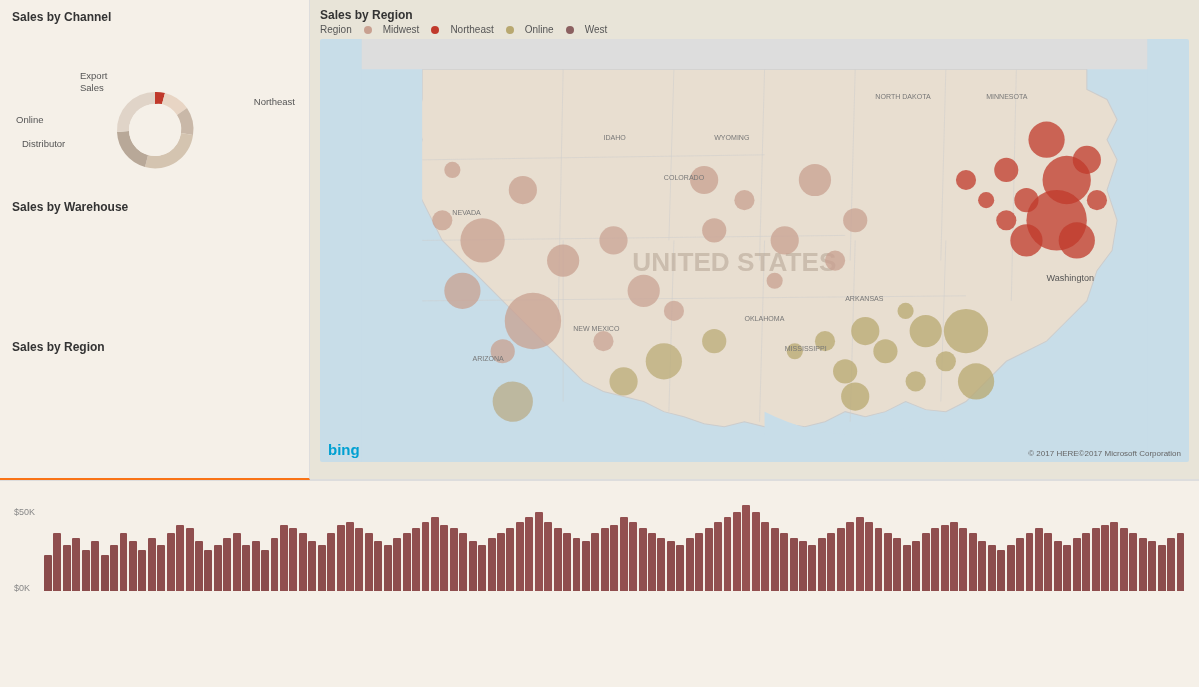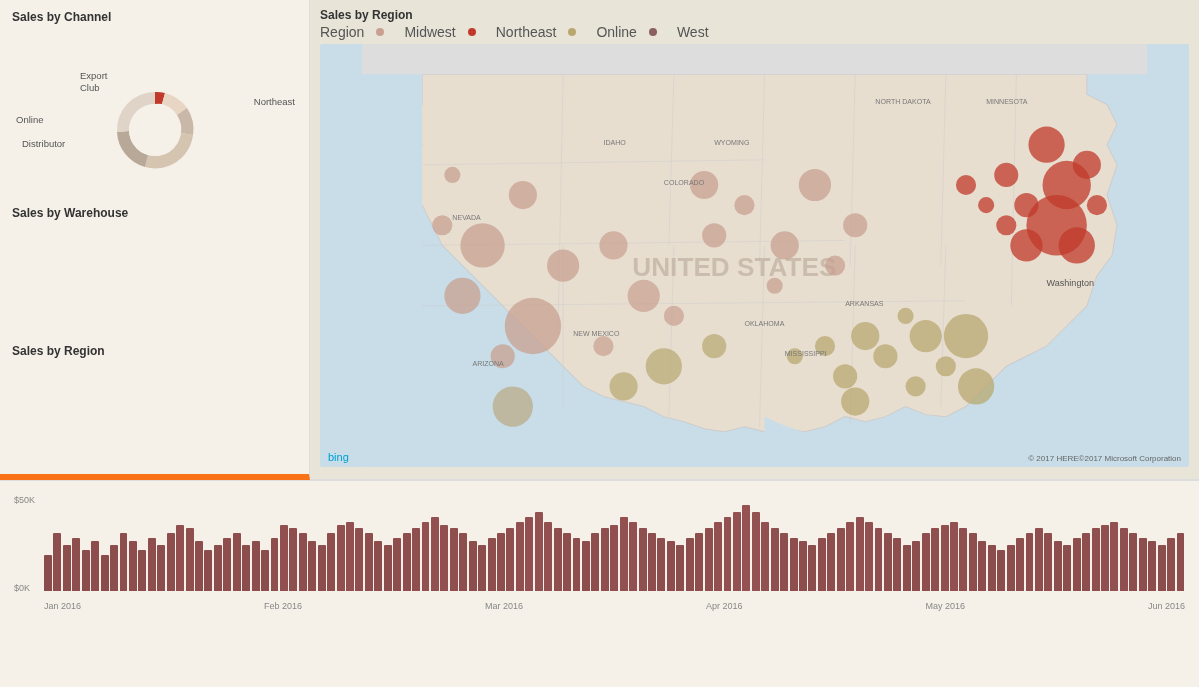--- a/index.html
+++ b/index.html
@@ -19,25 +19,25 @@
       grid-template-rows: 480px 1fr;
       width: 1199px;
       height: 687px;
       gap: 0;
     }
 
     
     .left-panel {
       background: #f5f0e8;
       border-right: 1px solid #ddd;
-      border-bottom: 6px solid #f97316;
+      border-bottom: 2px solid #f97316;
       padding: 10px 12px;
       display: flex;
       flex-direction: column;
-      gap: 18px;
+      gap: 12px;
     }
 
     .chart-section {
       flex: 1;
     }
 
     .chart-title {
       font-size: 12px;
       font-weight: 600;
       color: #333;
@@ -75,28 +75,28 @@
       font-weight: 600;
       color: #333;
       margin-bottom: 2px;
     }
 
     .map-legend {
       display: flex;
       align-items: center;
       gap: 12px;
       margin-bottom: 4px;
-      font-size: 14px;
+      font-size: 10px;
       color: #555;
     }
 
     .legend-item {
       display: flex;
       align-items: center;
-      gap: 20px;
+      gap: 11px;
     }
 
     .legend-dot {
       width: 8px;
       height: 8px;
       border-radius: 50%;
     }
 
     .map-container {
       width: 100%;
@@ -219,21 +219,21 @@
             <path d="M -10,37 A 38,38 0 0,1 -38,2 L -26,1 A 26,26 0 0,0 -7,25 Z" fill="#b8a898"></path>
 
             <path d="M -38,2 A 38,38 0 0,1 0,-38 L 0,-26 A 26,26 0 0,0 -26,1 Z" fill="#e0d4c8"></path>
 
             <circle cx="0" cy="0" r="26" fill="#f5f0e8"></circle>
           </g>
         </svg>
 
         <div style="position:absolute;top:0;left:0;width:100%;height:100%;">
           <span class="donut-label" style="top:2px;left:68px;">Export</span>
-          <span class="donut-label" style="top:14px;left:68px;">Club</span>
+          <span class="donut-label" style="top:14px;left:68px;">Sales</span>
           <span class="donut-label" style="top:46px;left:4px;">Online</span>
           <span class="donut-label" style="top:28px;right:2px;">Northeast</span>
           <span class="donut-label" style="top:70px;left:10px;">Distributor</span>
         </div>
       </div>
     </div>
 
     <div class="chart-section">
       <div class="chart-title">Sales by Warehouse</div>
     </div>
@@ -371,29 +371,29 @@
         <text x="240" y="100" font-family="Arial" font-size="7" fill="#777">IDAHO</text>
         <text x="380" y="280" font-family="Arial" font-size="7" fill="#777">OKLAHOMA</text>
         <text x="480" y="260" font-family="Arial" font-size="7" fill="#777">ARKANSAS</text>
         <text x="300" y="140" font-family="Arial" font-size="7" fill="#777">COLORADO</text>
         <text x="110" y="320" font-family="Arial" font-size="7" fill="#777">ARIZONA</text>
         <text x="210" y="290" font-family="Arial" font-size="7" fill="#777">NEW MEXICO</text>
         <text x="420" y="310" font-family="Arial" font-size="7" fill="#777">MISSISSIPPI</text>
       </svg>
 
       <div class="bing-logo">
-        <span style="color:#00a0d2;font-weight:normal;font-size:11px;">bing</span>
+        <span style="color:#00a0d2;font-weight:bold;font-size:15px;">bing</span>
       </div>
       <div class="map-copyright">© 2017 HERE©2017 Microsoft Corporation</div>
     </div>
   </div>
 
   <div class="bottom-panel">
     <div class="bar-chart-area">
-      <div class="bar-chart-y-label" style="top:4px;">$50K</div>
+      <div class="bar-chart-y-label" style="top:16px;">$50K</div>
       <div class="bar-chart-y-label" style="bottom:18px;">$0K</div>
       <div class="bar-chart-bars" id="bar-container">
       <div class="bar" style="height: 42.3077%; background: rgb(138, 75, 75);"></div>
           <div class="bar" style="height: 67.3077%; background: rgb(143, 78, 78);"></div>
           <div class="bar" style="height: 53.8462%; background: rgb(140, 77, 77);"></div>
           <div class="bar" style="height: 61.5385%; background: rgb(142, 78, 78);"></div>
           <div class="bar" style="height: 48.0769%; background: rgb(139, 76, 76);"></div>
           <div class="bar" style="height: 57.6923%; background: rgb(141, 77, 77);"></div>
           <div class="bar" style="height: 42.3077%; background: rgb(138, 75, 75);"></div>
           <div class="bar" style="height: 53.8462%; background: rgb(140, 77, 77);"></div>
@@ -504,24 +504,16 @@
           <div class="bar" style="height: 76.9231%; background: rgb(145, 79, 79);"></div>
           <div class="bar" style="height: 80.7692%; background: rgb(146, 80, 80);"></div>
           <div class="bar" style="height: 73.0769%; background: rgb(144, 79, 79);"></div>
           <div class="bar" style="height: 67.3077%; background: rgb(143, 78, 78);"></div>
           <div class="bar" style="height: 61.5385%; background: rgb(142, 78, 78);"></div>
           <div class="bar" style="height: 57.6923%; background: rgb(141, 77, 77);"></div>
           <div class="bar" style="height: 53.8462%; background: rgb(140, 77, 77);"></div>
           <div class="bar" style="height: 61.5385%; background: rgb(142, 78, 78);"></div>
           <div class="bar" style="height: 67.3077%; background: rgb(143, 78, 78);"></div>
         </div>
-      <div class="bar-x-axis" id="x-axis-labels">
-      <span>Jan 2016</span>
-          <span>Feb 2016</span>
-          <span>Mar 2016</span>
-          <span>Apr 2016</span>
-          <span>May 2016</span>
-          <span>Jun 2016</span>
-        </div>
     </div>
   </div>
 
 </div>
 
 </body></html>

